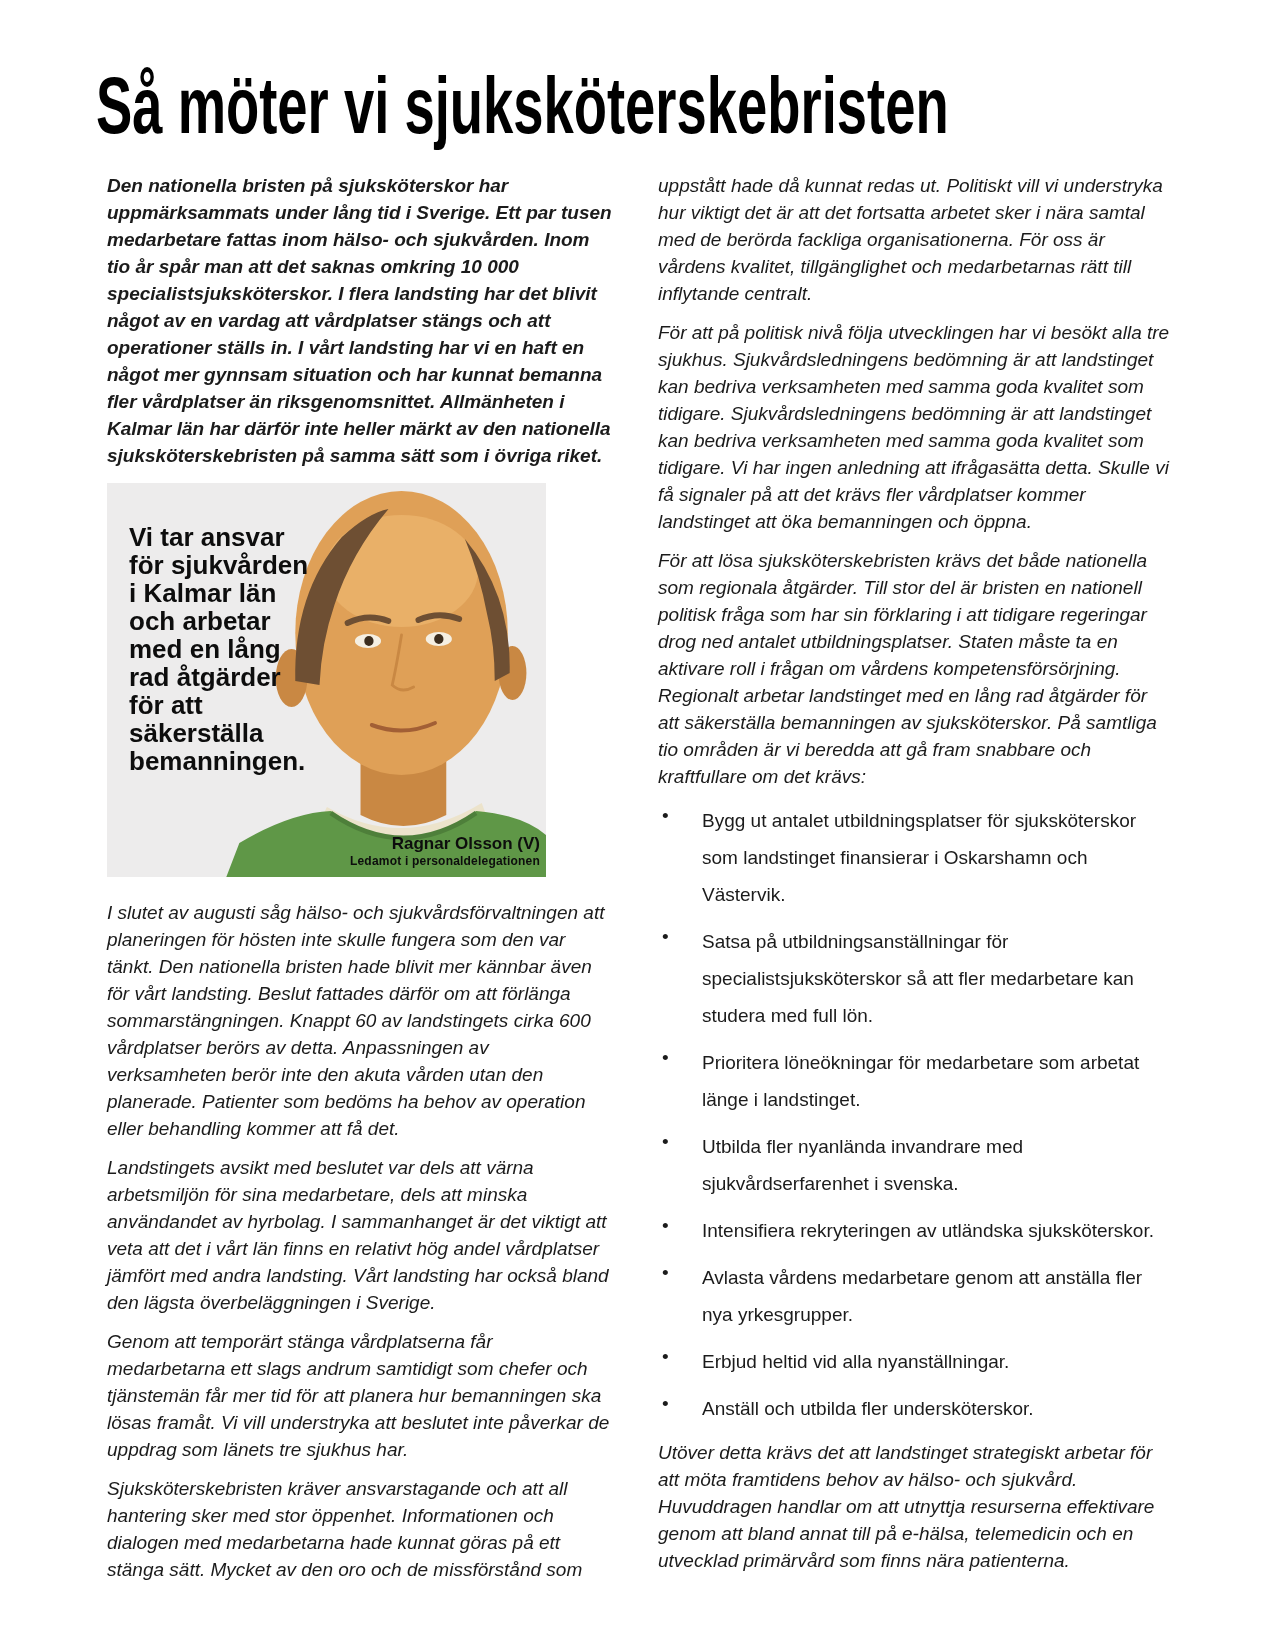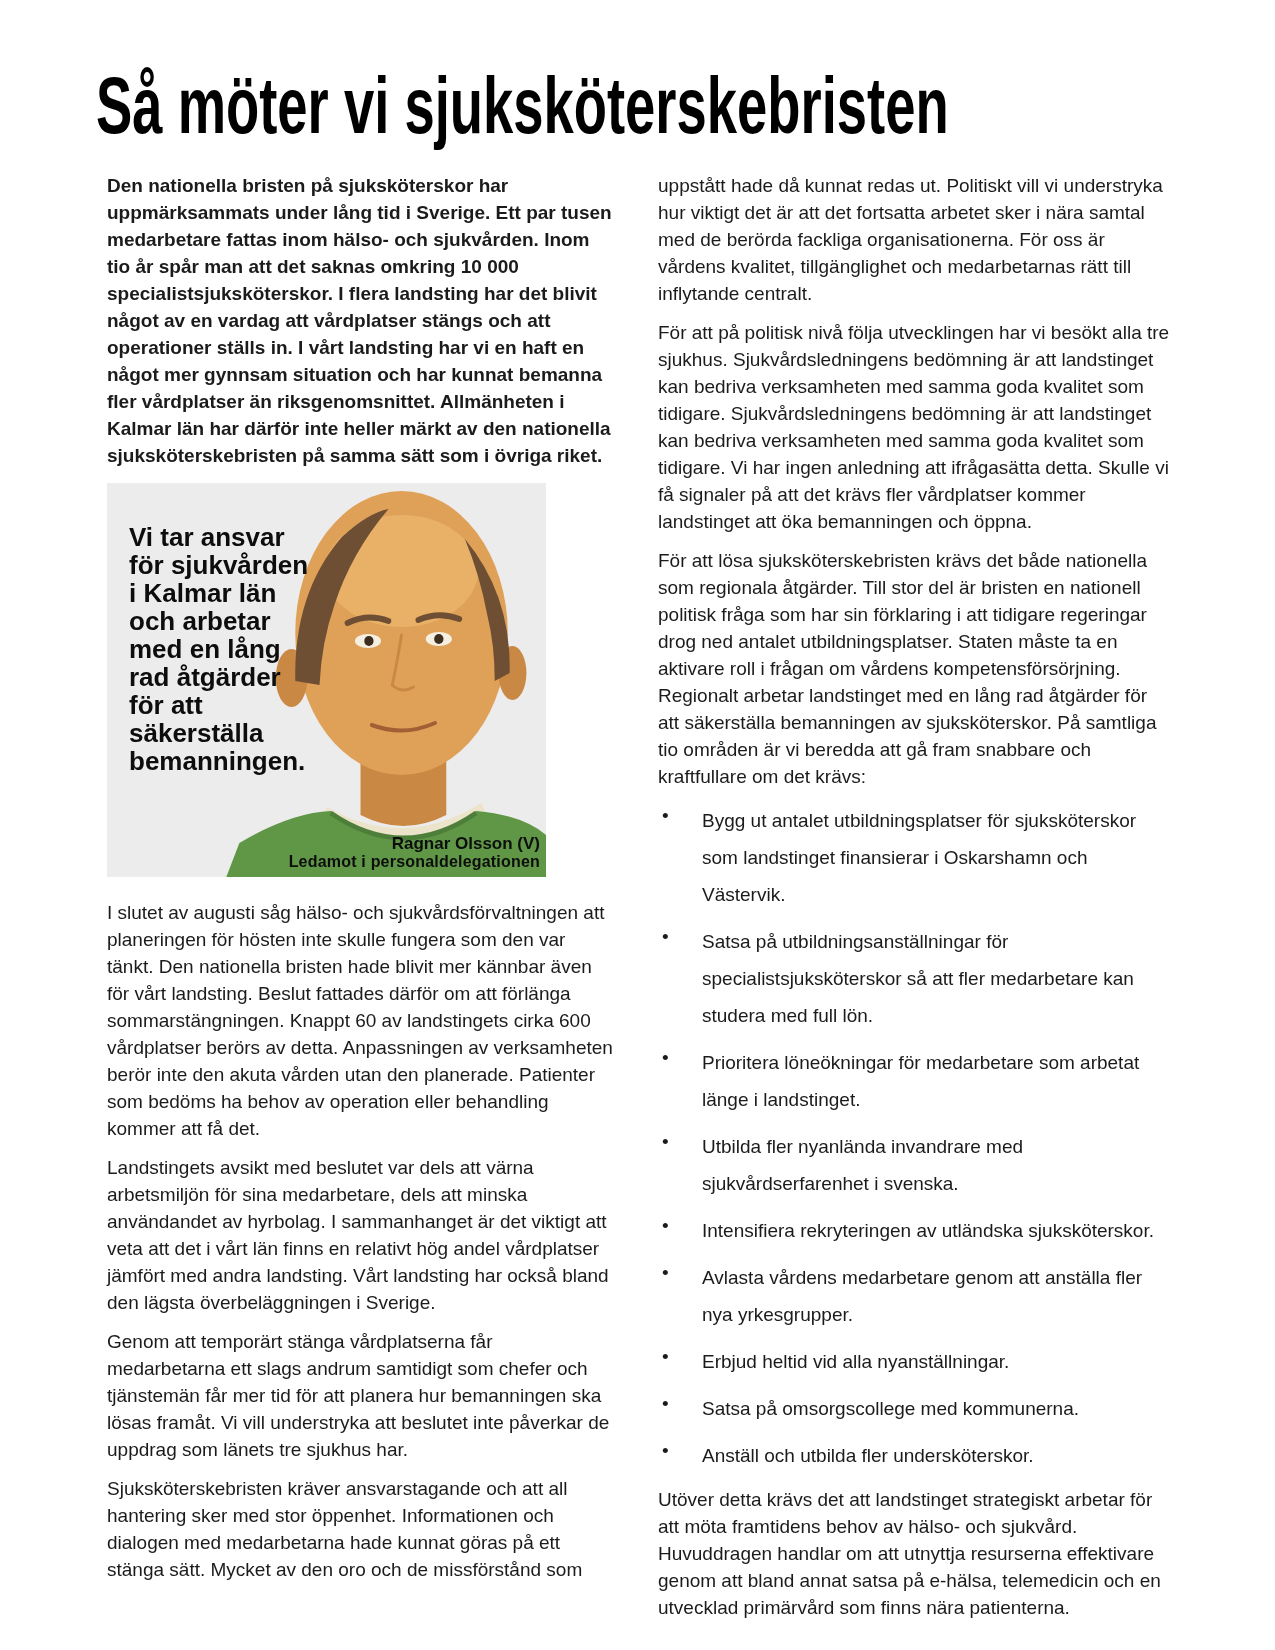--- a/index.html
+++ b/index.html
@@ -9,35 +9,35 @@
     -webkit-font-smoothing:antialiased;
   }
   .page-title{
     position:absolute;left:96px;top:60px;margin:0;
     font-size:80px;font-weight:bold;color:#000;white-space:nowrap;
     transform:scaleX(0.68);transform-origin:left top;letter-spacing:0;
   }
   .col{position:absolute;top:172px;}
   .col-left{left:107px;width:506px;}
   .col-right{left:658px;width:512px;}
-  .col p{margin:0 0 12px 0;font-size:19px;line-height:27px;text-align:left;}
+  .col p{margin:0 0 12px 0;font-size:19px;line-height:27px;text-align:left;font-style:italic;}
   .intro{font-weight:bold;}
   figure.photo{
     position:relative;width:439px;height:394px;margin:14px 0 22px 0;
     background:#edecec;overflow:hidden;
   }
   figure.photo svg{position:absolute;left:0;top:0;width:100%;height:100%;}
   .photo-quote{
     position:absolute;left:22px;top:40px;width:230px;
     font-size:26px;line-height:28px;font-weight:bold;color:#0d0d0d;
     white-space:pre-line;
   }
   .photo-caption{position:absolute;right:6px;bottom:8px;text-align:right;color:#0d0d0d;}
   .photo-caption .cap-name{font-size:17px;font-weight:bold;line-height:20px;}
-  .photo-caption .cap-role{font-size:16px;font-weight:bold;line-height:15px;letter-spacing:.2px;}
+  .photo-caption .cap-role{font-size:12px;font-weight:bold;line-height:15px;letter-spacing:.2px;}
   ul.measures{list-style:none;margin:2px 0 12px 0;padding:0;}
   ul.measures li{
     position:relative;padding-left:44px;margin:0 0 10px 0;
     font-size:19px;line-height:37px;
   }
   ul.measures li::before{
     content:"\2022";position:absolute;left:4px;top:0;
     font-size:19px;line-height:27px;color:#1b1b1b;
   }
 </style>
@@ -107,17 +107,16 @@
   <p>För att på politisk nivå följa utvecklingen har vi besökt alla tre sjukhus. Sjukvårdsledningens bedömning är att landstinget kan bedriva verksamheten med samma goda kvalitet som tidigare. Sjukvårdsledningens bedömning är att landstinget kan bedriva verksamheten med samma goda kvalitet som tidigare. Vi har ingen anledning att ifrågasätta detta. Skulle vi få signaler på att det krävs fler vårdplatser kommer landstinget att öka bemanningen och öppna.</p>
   <p>För att lösa sjuksköterskebristen krävs det både nationella som regionala åtgärder. Till stor del är bristen en nationell politisk fråga som har sin förklaring i att tidigare regeringar drog ned antalet utbildningsplatser. Staten måste ta en aktivare roll i frågan om vårdens kompetensförsörjning. Regionalt arbetar landstinget med en lång rad åtgärder för att säkerställa bemanningen av sjuksköterskor. På samtliga tio områden är vi beredda att gå fram snabbare och kraftfullare om det krävs:</p>
   <ul class="measures">
       <li>Bygg ut antalet utbildningsplatser för sjuksköterskor som landstinget finansierar i Oskarshamn och Västervik.</li>
       <li>Satsa på utbildningsanställningar för specialistsjuksköterskor så att fler medarbetare kan studera med full lön.</li>
       <li>Prioritera löneökningar för medarbetare som arbetat länge i landstinget.</li>
       <li>Utbilda fler nyanlända invandrare med sjukvårdserfarenhet i svenska.</li>
       <li>Intensifiera rekryteringen av utländska sjuksköterskor.</li>
       <li>Avlasta vårdens medarbetare genom att anställa fler nya yrkesgrupper.</li>
       <li>Erbjud heltid vid alla nyanställningar.</li>
-      <li>Satsa på omsorgscollege med kommunerna.</li>
       <li>Anställ och utbilda fler undersköterskor.</li>
     </ul>
-  <p>Utöver detta krävs det att landstinget strategiskt arbetar för att möta framtidens behov av hälso- och sjukvård. Huvuddragen handlar om att utnyttja resurserna effektivare genom att bland annat satsa på e-hälsa, telemedicin och en utvecklad primärvård som finns nära patienterna.</p>
+  <p>Utöver detta krävs det att landstinget strategiskt arbetar för att möta framtidens behov av hälso- och sjukvård. Huvuddragen handlar om att utnyttja resurserna effektivare genom att bland annat till på e-hälsa, telemedicin och en utvecklad primärvård som finns nära patienterna.</p>
 </div>
 
 </body></html>

